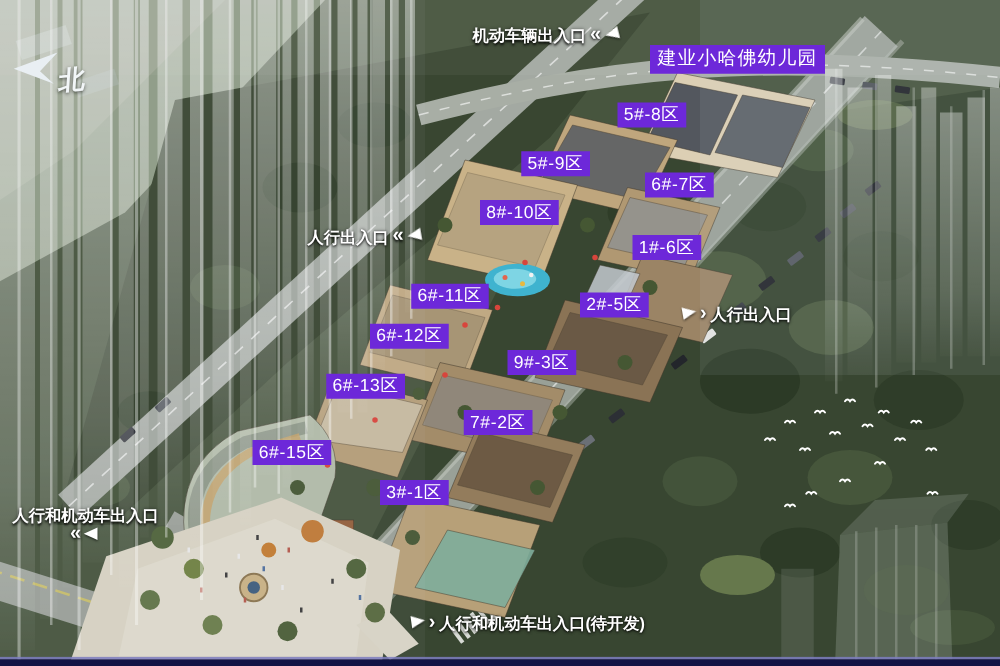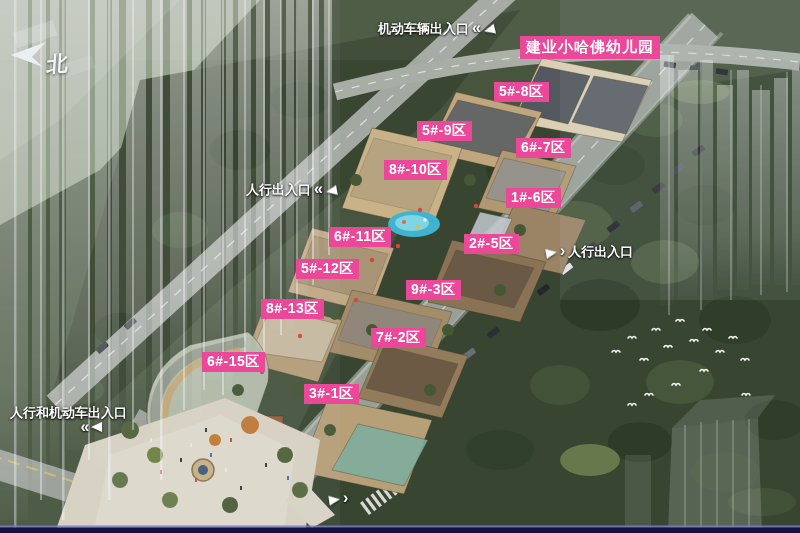--- a/index.html
+++ b/index.html
@@ -3,35 +3,35 @@
 <meta charset="utf-8">
 <style>
   html,body{margin:0;padding:0;background:#222;}
   .stage{
     position:relative;width:800px;height:533px;overflow:hidden;
     background:#47553e;
     font-family:"Liberation Sans","DejaVu Sans",sans-serif;
   }
   .scene{position:absolute;left:0;top:0;}
   .badge{
-    position:absolute;background:#ec4899;color:#fff;font-weight:700;
+    position:absolute;background:#6d28d9;color:#fff;font-weight:400;
     font-size:14px;line-height:1.2;padding:1px 5px 2px;white-space:nowrap;
     letter-spacing:.5px;
   }
   .banner{font-size:15px;padding:2px 6px 3px;letter-spacing:1px;}
   .wlabel{
     position:absolute;color:#fff;font-weight:700;font-size:13px;line-height:1;
-    white-space:nowrap;display:flex;align-items:flex-end;gap:3px;
+    white-space:nowrap;display:flex;align-items:flex-start;gap:3px;
     text-shadow:0 1px 2px rgba(0,0,0,.9),0 0 3px rgba(0,0,0,.55);
   }
   .chev{font-size:16px;font-weight:700;line-height:.8;}
   .tri{width:0;height:0;filter:drop-shadow(0 1px 1px rgba(0,0,0,.6));}
   .tri-l{border-top:5px solid transparent;border-bottom:5px solid transparent;border-right:11px solid #fff;}
   .tri-r{border-top:5px solid transparent;border-bottom:5px solid transparent;border-left:11px solid #fff;}
-  .col{flex-direction:column;align-items:center;gap:2px;}
+  .col{flex-direction:column;align-items:flex-start;gap:2px;}
   .row{display:flex;align-items:center;gap:2px;}
   .north-label{
     position:absolute;color:#f2f6f8;font-weight:700;font-size:21px;
     transform:skewX(-10deg) rotate(-6deg);
     text-shadow:0 1px 3px rgba(0,0,0,.6);
   }
 </style>
 </head>
 <body>
 
@@ -327,23 +327,23 @@
 
   <div class="badge banner" style="left:520px;top:36px">建业小哈佛幼儿园</div>
 
   <div class="badge" style="left:494px;top:82px">5#-8区</div>
   <div class="badge" style="left:417px;top:121px">5#-9区</div>
   <div class="badge" style="left:516px;top:138px">6#-7区</div>
   <div class="badge" style="left:384px;top:160px">8#-10区</div>
   <div class="badge" style="left:506px;top:188px">1#-6区</div>
   <div class="badge" style="left:329px;top:227px">6#-11区</div>
   <div class="badge" style="left:464px;top:234px">2#-5区</div>
-  <div class="badge" style="left:296px;top:259px">5#-12区</div>
+  <div class="badge" style="left:296px;top:259px">6#-12区</div>
   <div class="badge" style="left:406px;top:280px">9#-3区</div>
-  <div class="badge" style="left:261px;top:299px">8#-13区</div>
+  <div class="badge" style="left:261px;top:299px">6#-13区</div>
   <div class="badge" style="left:371px;top:328px">7#-2区</div>
   <div class="badge" style="left:202px;top:352px">6#-15区</div>
   <div class="badge" style="left:304px;top:384px">3#-1区</div>
 
   <div class="wlabel" style="left:378px;top:22px">
     <span>机动车辆出入口</span>
     <span class="chev">«</span>
     <span class="tri tri-l" style="transform:rotate(-14deg)"></span>
   </div>
 
@@ -363,15 +363,16 @@
     <span>人行和机动车出入口</span>
     <span class="row" style="margin-left:46px">
       <span class="chev">«</span>
       <span class="tri tri-l"></span>
     </span>
   </div>
 
   <div class="wlabel" style="left:329px;top:492px">
     <span class="tri tri-r" style="transform:rotate(-8deg)"></span>
     <span class="chev">›</span>
+    <span>人行和机动车出入口(待开发)</span>
   </div>
 
 </div>
 
 </body></html>

